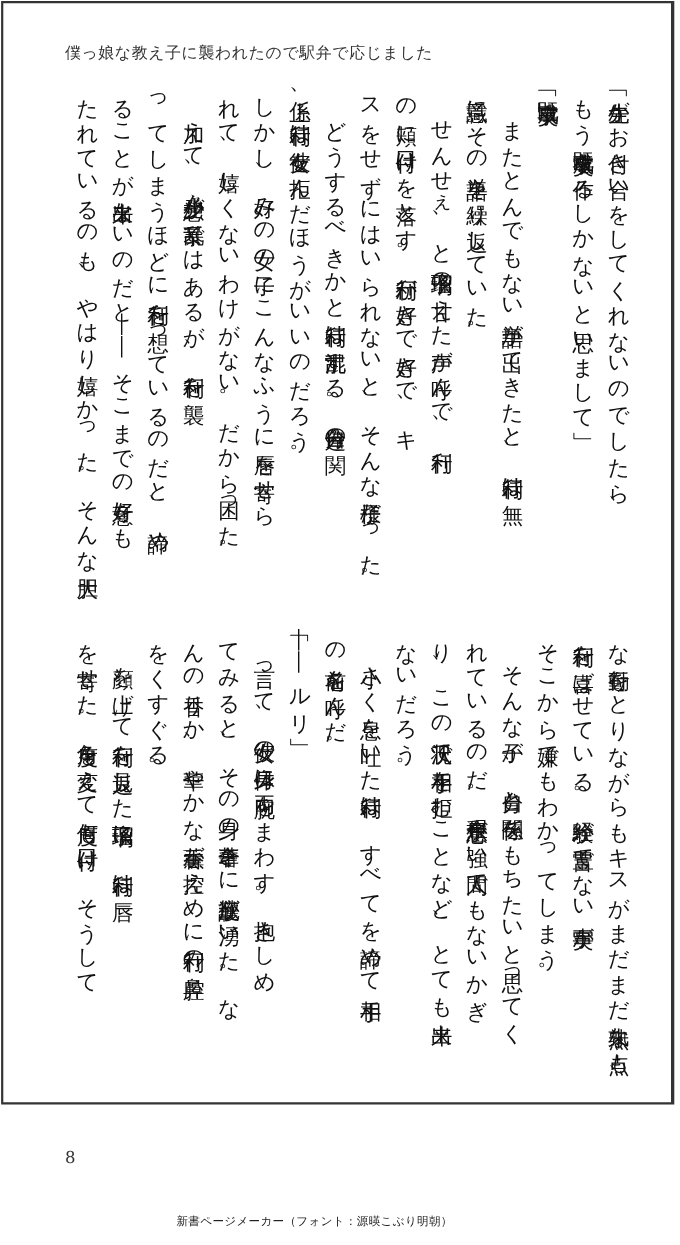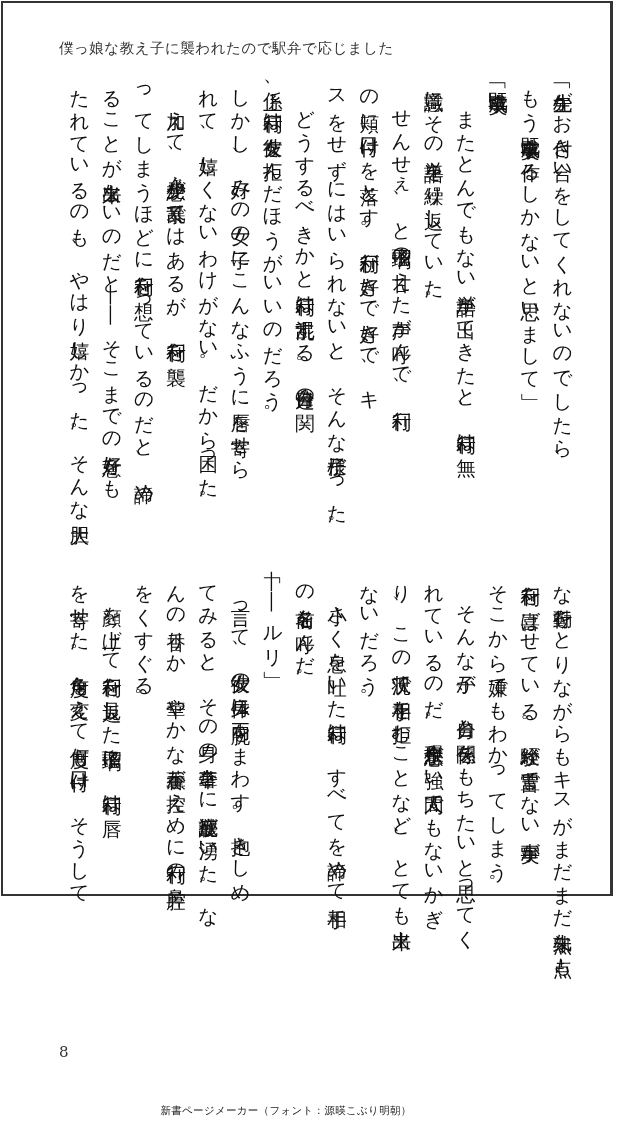--- a/index.html
+++ b/index.html
@@ -1,18 +1,18 @@
 <!DOCTYPE html>
 <html><head>
   <meta charset="utf-8">
   <style>
     html, body { margin: 0; padding: 0; background: #ffffff; }
     body { width: 618px; height: 1132px; position: relative; overflow: hidden;
            font-family: "DejaVu Serif", "Liberation Serif", serif; color: #1a1a1a; }
-    .page { position: absolute; left: 1px; top: 1px; width: 612px; height: 895px;
+    .page { position: absolute; left: 1px; top: 1px; width: 612px; height: 1003px;
             border: 2px solid #333; border-right-width: 3px; box-sizing: border-box; background: #fff; }
     .title { position: absolute; left: 56px; top: 36px; font-size: 14.5px; letter-spacing: 0.5px;
              color: #333; white-space: nowrap; }
     .block { position: absolute; writing-mode: vertical-rl; font-size: 19.5px;
              line-height: 32.2px; letter-spacing: 0.8px; color: #111; }
     .block.upper { right: 32px; top: 73px; height: 460px; }
     .block.lower { right: 32px; top: 568px; height: 420px; }
     .line { display: block; white-space: nowrap; }
     .pagenum { position: absolute; left: 56px; top: 1040px; font-size: 15px; color: #333; }
     .footer { position: absolute; left: 0; width: 572px; top: 1104px; text-align: center;

